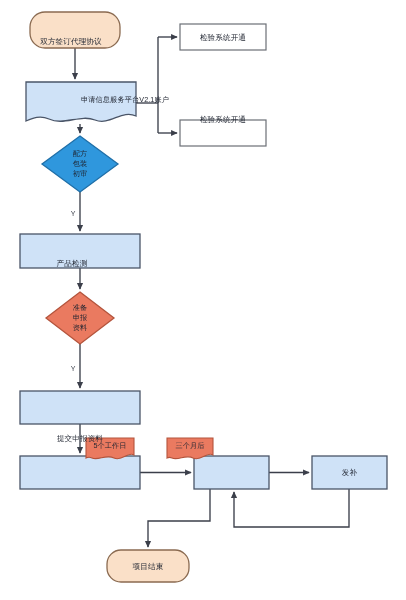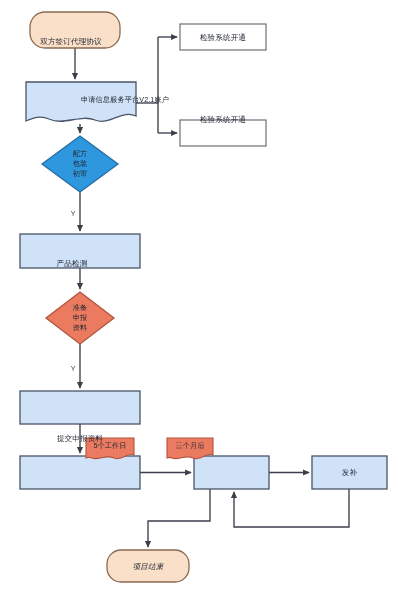--- a/index.html
+++ b/index.html
@@ -146,21 +146,21 @@
   <div class="node-label tiny" style="left:58px; top:296px; width:44px; height:44px;">准备
 申报
 资料</div>
 
   <div class="node-label" style="left:20px; top:391px; width:120px; height:33px;margin-top:31px;">提交申报资料</div>
 
 
 
   <div class="node-label" style="left:312px; top:456px; width:75px; height:33px;">发补</div>
 
-  <div class="node-label" style="left:107px; top:550px; width:82px; height:32px;font-style:italic;">项目结束</div>
+  <div class="node-label" style="left:107px; top:550px; width:82px; height:32px;">项目结束</div>
 
   <div class="node-label tiny" style="left:86px; top:438px; width:48px; height:16px;">5个工作日</div>
 
   <div class="node-label tiny" style="left:167px; top:438px; width:46px; height:16px;">三个月后</div>
 
   <div class="edge-label" style="left:68px; top:210px; width:10px;">Y</div>
 
   <div class="edge-label" style="left:68px; top:365px; width:10px;">Y</div>
 
 </div>

